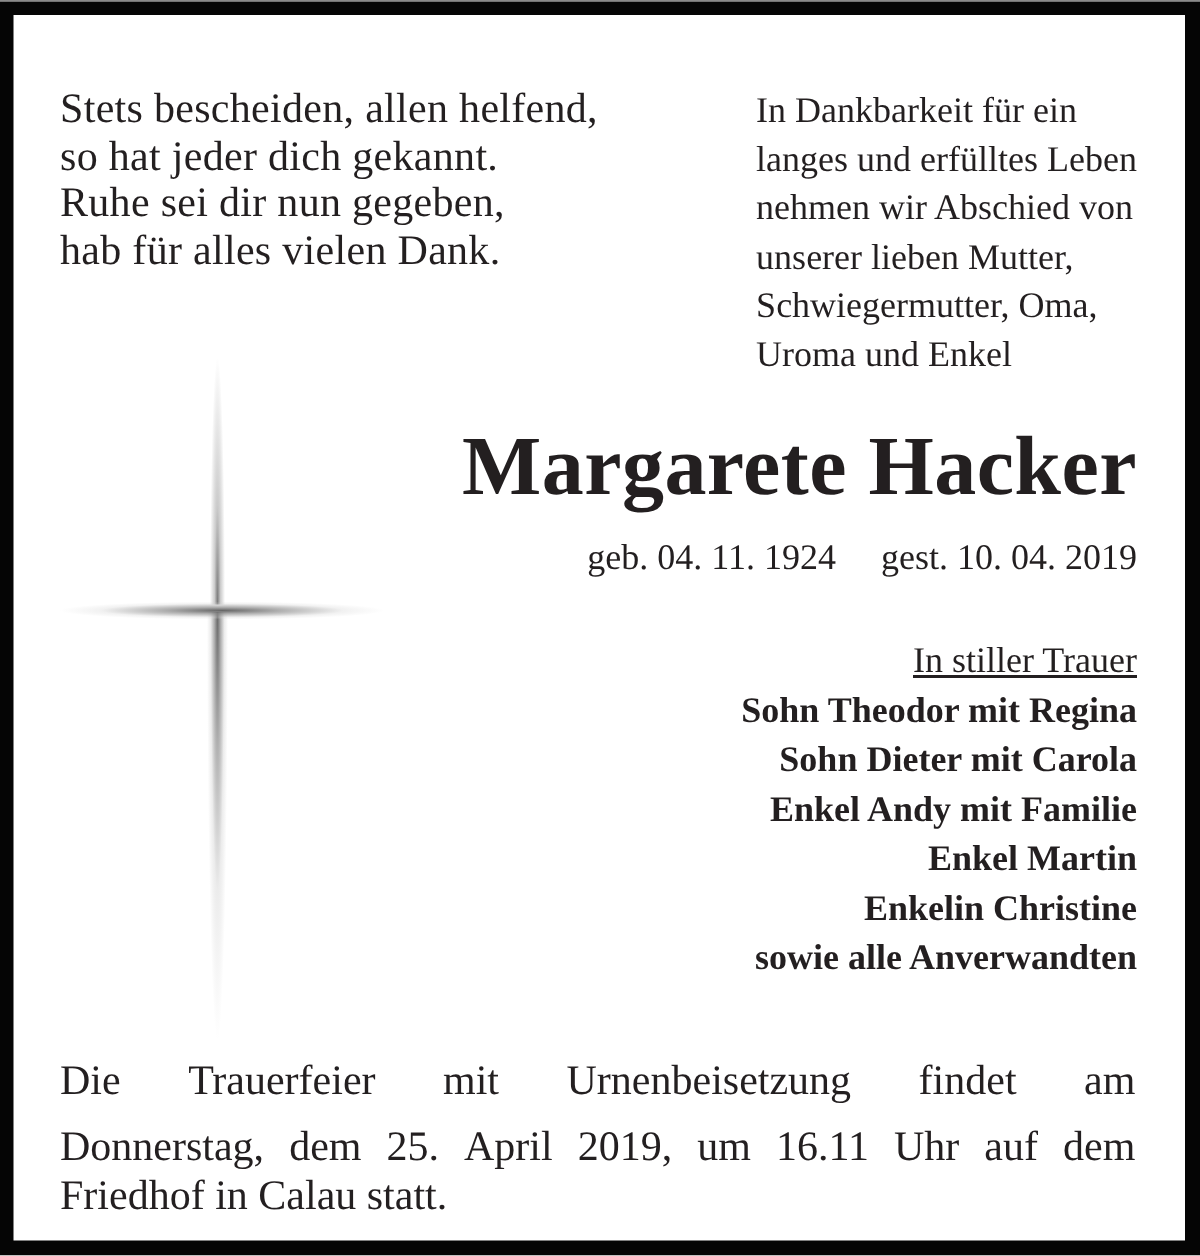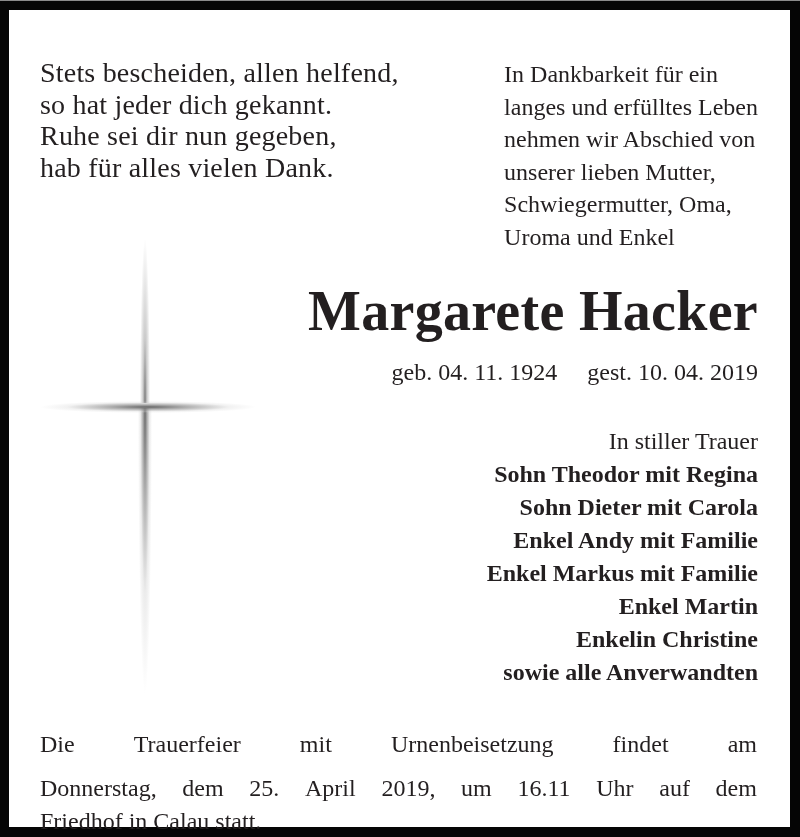--- a/index.html
+++ b/index.html
@@ -61,27 +61,27 @@
       margin-left: 26px;
     }
     .dates .gap { display: inline-block; width: 30px; }
     .mourners {
       position: absolute;
       right: 42px; top: 425px;
       text-align: right;
       font-size: 24px;
       line-height: 33px;
     }
-    .mourners .heading { font-weight: normal; }
+    .mourners .heading { font-weight: normal; text-decoration: underline; }
     .mourners .member { font-weight: bold; white-space: nowrap; }
     .ceremony {
       position: absolute;
-      left: 40px; top: 728px;
+      left: 40px; top: 704px;
       width: 717px;
-      font-size: 24px;
+      font-size: 28px;
       line-height: 33px;
       text-align: justify;
       text-align-last: left;
     }
     .ceremony .line1 {
       display: flex;
       justify-content: space-between;
       white-space: nowrap;
     }
     .ceremony .line2 {
@@ -148,21 +148,20 @@
 
 <div class="dates">
   <span>geb. 04. 11. 1924</span><span class="gap"></span><span>gest. 10. 04. 2019</span>
 </div>
 
 <div class="mourners">
   <div class="heading">In stiller Trauer</div>
   <div class="member">Sohn Theodor mit Regina</div>
   <div class="member">Sohn Dieter mit Carola</div>
   <div class="member">Enkel Andy mit Familie</div>
-  <div class="member">Enkel Markus mit Familie</div>
   <div class="member">Enkel Martin</div>
   <div class="member">Enkelin Christine</div>
   <div class="member">sowie alle Anverwandten</div>
 </div>
 
 <div class="ceremony">
   <div class="line1">
     <span>Die</span>
     <span>Trauerfeier</span>
     <span>mit</span>

